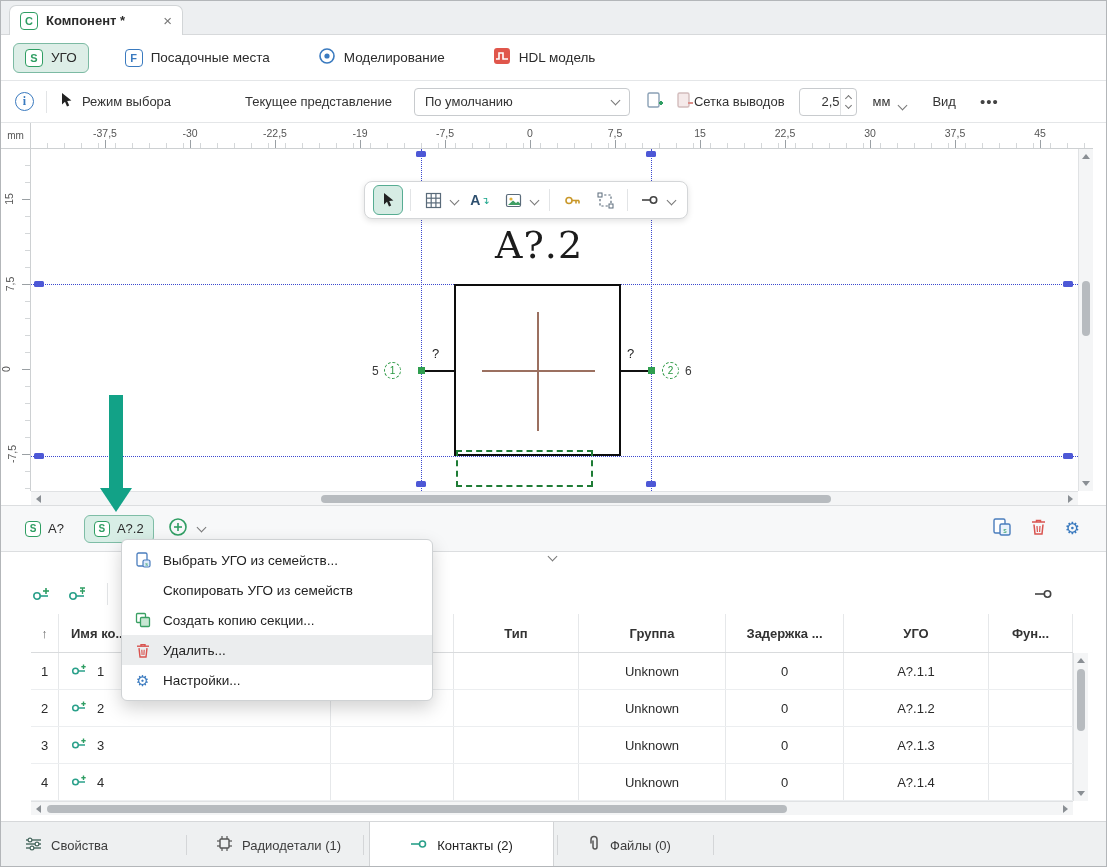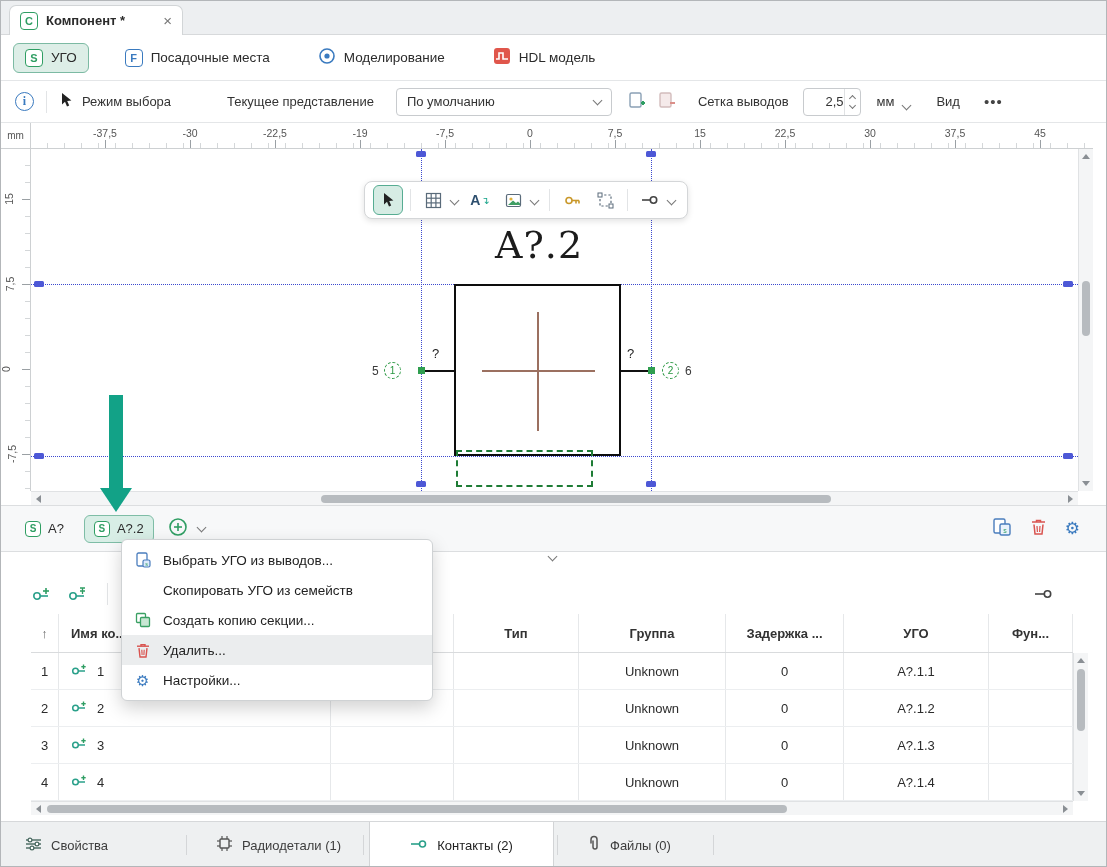--- a/index.html
+++ b/index.html
@@ -149,39 +149,39 @@
 
   <div id="toolbar">
     <span class="info-circ">i</span>
     <span class="tsep"></span>
     <span style="margin-right:8px">
       <svg width="15" height="16" viewBox="0 0 15 16">
           <path d="M3 1 L3 12.5 L6 9.8 L8 14.6 L10.2 13.6 L8.2 8.9 L12.4 8.5 Z" fill="#222"></path>
         </svg>
     </span>
     <span>Режим выбора</span>
-    <span style="margin-left:56px">Текущее представление</span>
+    <span style="margin-left:74px">Текущее представление</span>
     <div class="select" style="margin-left:22px;width:216px">
       <span style="flex:1">По умолчанию</span>
       <span class="chev"></span>
     </div>
     <span style="margin-left:16px">
       <svg width="18" height="18" viewBox="0 0 18 18">
           <rect x="2" y="2" width="11" height="14" rx="1.5" fill="#fff" stroke="#8aa0b5" stroke-width="1.4"></rect>
           <line x1="13" y1="12" x2="17" y2="12" stroke="#2f9e63" stroke-width="2"></line>
           <line x1="15" y1="10" x2="15" y2="14" stroke="#2f9e63" stroke-width="2"></line>
         </svg>
     </span>
     <span style="margin-left:12px;opacity:.75">
       <svg width="18" height="18" viewBox="0 0 18 18">
           <rect x="2" y="2" width="11" height="14" rx="1.5" fill="#f2e3e3" stroke="#c4a6a6" stroke-width="1.4"></rect>
           <line x1="12" y1="12" x2="17" y2="12" stroke="#cf6a62" stroke-width="2"></line>
         </svg>
     </span>
-    <span style="margin-left:22px">Сетка выводов</span>
+    <span style="">Сетка выводов</span>
     <div class="stepper" style="margin-left:14px">
       <span class="val">2,5</span>
       <span class="btns">
         <i class="mini-chev mini-up"></i>
         <i class="mini-chev mini-dn"></i>
       </span>
     </div>
     <div class="flexc" style="margin-left:16px;gap:9px">
       <span>мм</span>
       <span class="chev"></span>
@@ -620,21 +620,21 @@
 
   <div id="context-menu">
     <div class="cm-item">
       <span class="ic">
         <svg width="16" height="16" viewBox="0 0 16 16">
             <rect x="2" y="1" width="10" height="13" rx="1.5" fill="#fff" stroke="#4a7dbd" stroke-width="1.3"></rect>
             <rect x="8" y="8" width="7" height="7" rx="1.5" fill="#dceafc" stroke="#4a7dbd" stroke-width="1.2"></rect>
             <text x="11.5" y="13.6" font-size="5.5" fill="#2f9e63" text-anchor="middle" font-family="Liberation Sans">s</text>
           </svg>
       </span>
-      <span>Выбрать УГО из выводов...</span>
+      <span>Выбрать УГО из семейств...</span>
     </div>
     <div class="cm-item">
       <span class="ic"></span>
       <span>Скопировать УГО из семейств</span>
     </div>
     <div class="cm-item">
       <span class="ic">
         <svg width="16" height="16" viewBox="0 0 16 16">
             <rect x="1.5" y="1.5" width="9" height="9" rx="1" fill="#fff" stroke="#3aa063" stroke-width="1.3"></rect>
             <rect x="5.5" y="5.5" width="9" height="9" rx="1" fill="#c8e7d3" stroke="#3aa063" stroke-width="1.3"></rect>

